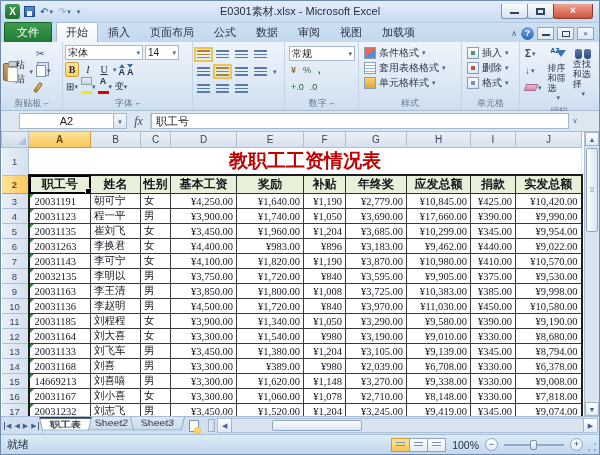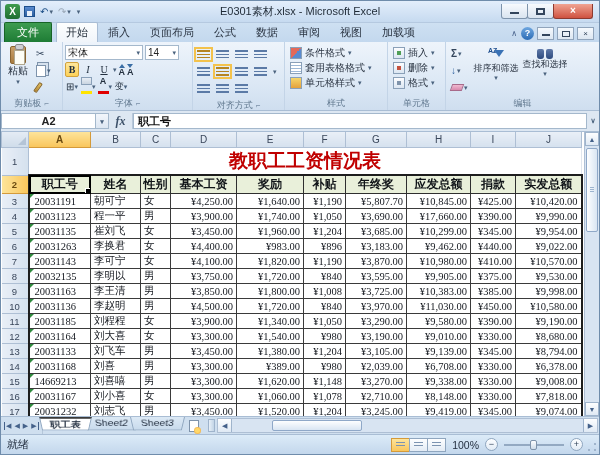--- a/index.html
+++ b/index.html
@@ -40,21 +40,21 @@
            font-size:8px; line-height:11px; text-align:center; color:#33455c; margin-left:-1px; position:relative; }
   .wmini .bar { position:absolute; left:4px; bottom:3px; width:8px; height:2px; background:#33455c; }
   .wmini .box { position:absolute; left:4px; top:3px; width:8px; height:6px; border:1px solid #33455c; }
   
   .ribbon { height:69px; background:linear-gradient(#eef4fb,#d9e6f4 70%,#cfdeef); border-bottom:1px solid #a9bdd4;
             display:flex; flex:none; }
   .rgroup { border-right:1px solid #c3d4e7; display:flex; flex-direction:column; padding:2px 2px 0 2px; }
   .gbody { flex:1; display:flex; }
   .glabel { height:13px; font-size:9px; color:#61788f; text-align:center; line-height:12px; white-space:nowrap; }
   .dlaunch { font-size:8px; color:#7b90a8; margin-left:3px; }
-  .bigbtn { width:30px; display:flex; flex-direction:column; align-items:center; font-size:10px; color:#2a3442; padding-top:2px; }
+  .bigbtn { width:30px; display:flex; flex-direction:row; align-items:center; font-size:10px; color:#2a3442; padding-top:2px; }
   .pasteico { width:16px; height:18px; background:linear-gradient(#c9a06a,#a97c3f); border:1px solid #8a6430; border-radius:2px; position:relative; }
   .pasteico::before { content:""; position:absolute; left:3px; top:3px; width:9px; height:13px; background:#fdfdf5; border:1px solid #b0a890; }
   .pasteico::after { content:""; position:absolute; left:4px; top:-3px; width:7px; height:4px; background:#cfcfd4; border:1px solid #8a8a90; border-radius:2px; }
   .smallcol { display:flex; flex-direction:column; justify-content:flex-start; gap:2px; padding:2px 1px; }
   .sbtn { height:15px; display:flex; align-items:center; font-size:10px; color:#33455c; padding:0 2px; gap:1px; }
   .sbtn .dd { font-size:7px; color:#4a627e; }
   .copyico { width:10px; height:12px; background:#fff; border:1px solid #7e93ab; box-shadow:2px -2px 0 -0px #d7e2ee, 2px -2px 0 1px #7e93ab; }
   .brushico { width:4px; height:11px; background:linear-gradient(#e8c25a,#b5862c); border:1px solid #8a6420; border-radius:1px; transform:rotate(35deg); }
   .fontrow { display:flex; align-items:center; gap:2px; height:17px; }
   .combo { background:#fff; border:1px solid #a4b8cc; font-size:10px; color:#222; display:flex; align-items:center;
@@ -82,21 +82,21 @@
   .mini.del::after { content:""; position:absolute; inset:3px; background:#c4513f; }
   .mini.fmt::after { content:""; position:absolute; inset:3px; background:#7e93ab; }
   .editcol { display:flex; gap:4px; padding:2px 3px; }
   .bigtxt { display:flex; flex-direction:column; align-items:center; font-size:9px; color:#2a3442; line-height:10px; padding-top:1px; }
   .sortico { position:relative; width:16px; height:16px; font-size:7px; font-weight:bold; color:#1f4f8f; line-height:8px; }
   .funnel { position:absolute; right:0; top:3px; width:0; height:0; border-left:5px solid transparent; border-right:5px solid transparent; border-top:7px solid #3a72b5; }
   .binoc { width:16px; height:10px; display:flex; gap:2px; margin-top:2px; }
   .binoc i { flex:1; background:linear-gradient(#5f79a8,#2c4a7e); border-radius:2px 2px 3px 3px; }
   .eraser { width:12px; height:7px; background:linear-gradient(#f0b9d0,#d989ad); border:1px solid #a86a8a; transform:skewX(-20deg); }
   
-  .fbar { height:21px; background:#dde7f2; border-bottom:1px solid #a9bdd4; display:flex; align-items:stretch; padding:2px 0; flex:none;font-weight:bold; }
+  .fbar { height:21px; background:#dde7f2; border-bottom:1px solid #a9bdd4; display:flex; align-items:stretch; padding:2px 18px; flex:none; }
   .namebox { width:95px; background:#fff; border:1px solid #a4b8cc; font-size:11px; color:#222; text-align:center; line-height:15px; }
   .nbdd { width:13px; background:linear-gradient(#f2f6fb,#dde7f2); border:1px solid #a4b8cc; border-left:none; font-size:7px; color:#4a627e; text-align:center; line-height:15px; }
   .fxbtn { width:24px; font-style:italic; font-family:"Liberation Serif",serif; font-size:12px; color:#3c5068; text-align:center; line-height:16px; border-right:1px solid #b8c8da; }
   .fcontent { flex:1; background:#fff; border:1px solid #a4b8cc; font-family:"Liberation Serif",serif; font-size:11px; color:#111; padding:0 4px; line-height:15px; }
   .fexp { width:12px; font-size:7px; color:#4a627e; text-align:center; line-height:16px; }
   
   .gridwrap { flex:1; background:#fff; position:relative; overflow:hidden; border-bottom:1px solid #a9bdd4; }
   table.sheet { border-collapse:collapse; table-layout:fixed; width:580px; }
   col.c-rh{width:27px} col.c-a{width:62px} col.c-b{width:50px} col.c-c{width:30px} col.c-d{width:66px}
   col.c-e{width:67px} col.c-f{width:42px} col.c-g{width:61px} col.c-h{width:64px} col.c-i{width:45px} col.c-j{width:66px}
@@ -322,23 +322,40 @@
           <span class="alignico"></span>
           <span class="alignico"></span>
             <span class="tinydd">▾</span>
         </div>
         <div class="fontrow" style="gap:6px">
           <span class="alignico"></span>
           <span class="alignico"></span>
           <span class="alignico"></span>
         </div>
       </div>
-      <div class="glabel"><span>对齐方式</span><span class="dlaunch">⌐</span></div>
-    </div>
-
+    </div>
+
+    <div class="rgroup" style="width:74px">
+      <div style="flex:1;padding:2px 2px">
+        <span class="combo" style="width:66px">
+            <span>常规</span>
+            <span class="dd">▾</span>
+          </span>
+        <div class="fontrow" style="gap:7px;padding-left:2px">
+          <span class="numbtn" style="color:#8a6420;font-weight:bold">¥</span>
+          <span class="numbtn">%</span>
+          <span class="numbtn" style="font-weight:bold">,</span>
+        </div>
+        <div class="fontrow" style="gap:6px;padding-left:2px">
+          <span class="numbtn">+.0</span>
+          <span class="numbtn">.0</span>
+        </div>
+      </div>
+      <div class="glabel"><span>数字</span><span class="dlaunch">⌐</span></div>
+    </div>
 
     <div class="rgroup" style="width:103px">
       <div style="flex:1;padding:1px 1px">
         <div class="rowbtn">
             <span class="mini cf"></span>
             <span>条件格式</span>
             <span class="tinydd">▾</span>
           </div>
         <div class="rowbtn">
             <span class="mini ft"></span>
@@ -471,21 +488,21 @@
       <tbody class="datarows">
 
           <tr>
             <th class="rowhdr">3</th>
             <td class="tl idc">20031191</td>
             <td class="tl">朝可宁</td>
             <td class="tl">女</td>
             <td class="tr">¥4,250.00</td>
             <td class="tr">¥1,640.00</td>
             <td class="tr">¥1,190</td>
-            <td class="tr">¥5,807.70</td>
+            <td class="tr">¥2,779.00</td>
             <td class="tr">¥10,845.00</td>
             <td class="tr">¥425.00</td>
             <td class="tr">¥10,420.00</td>
           </tr>
 
           <tr>
             <th class="rowhdr">4</th>
             <td class="tl idc">20031123</td>
             <td class="tl">程一平</td>
             <td class="tl">男</td>

